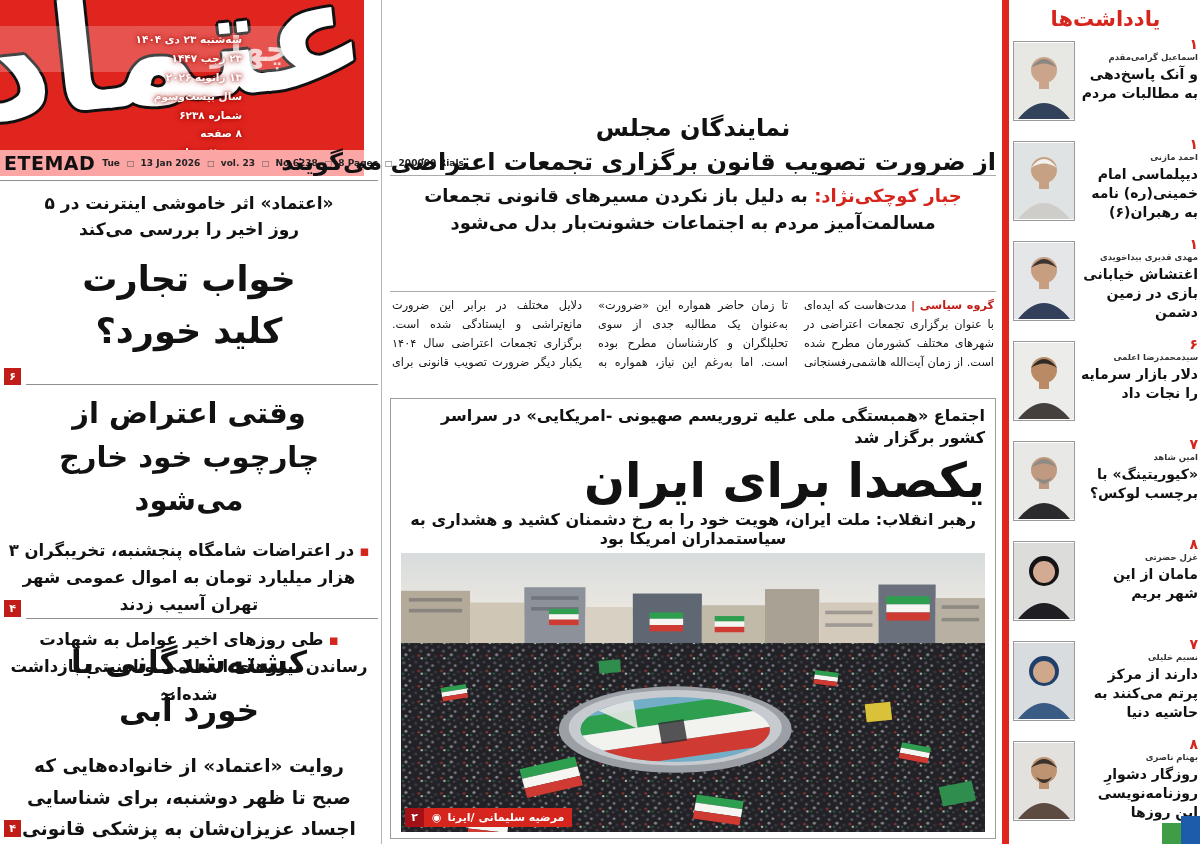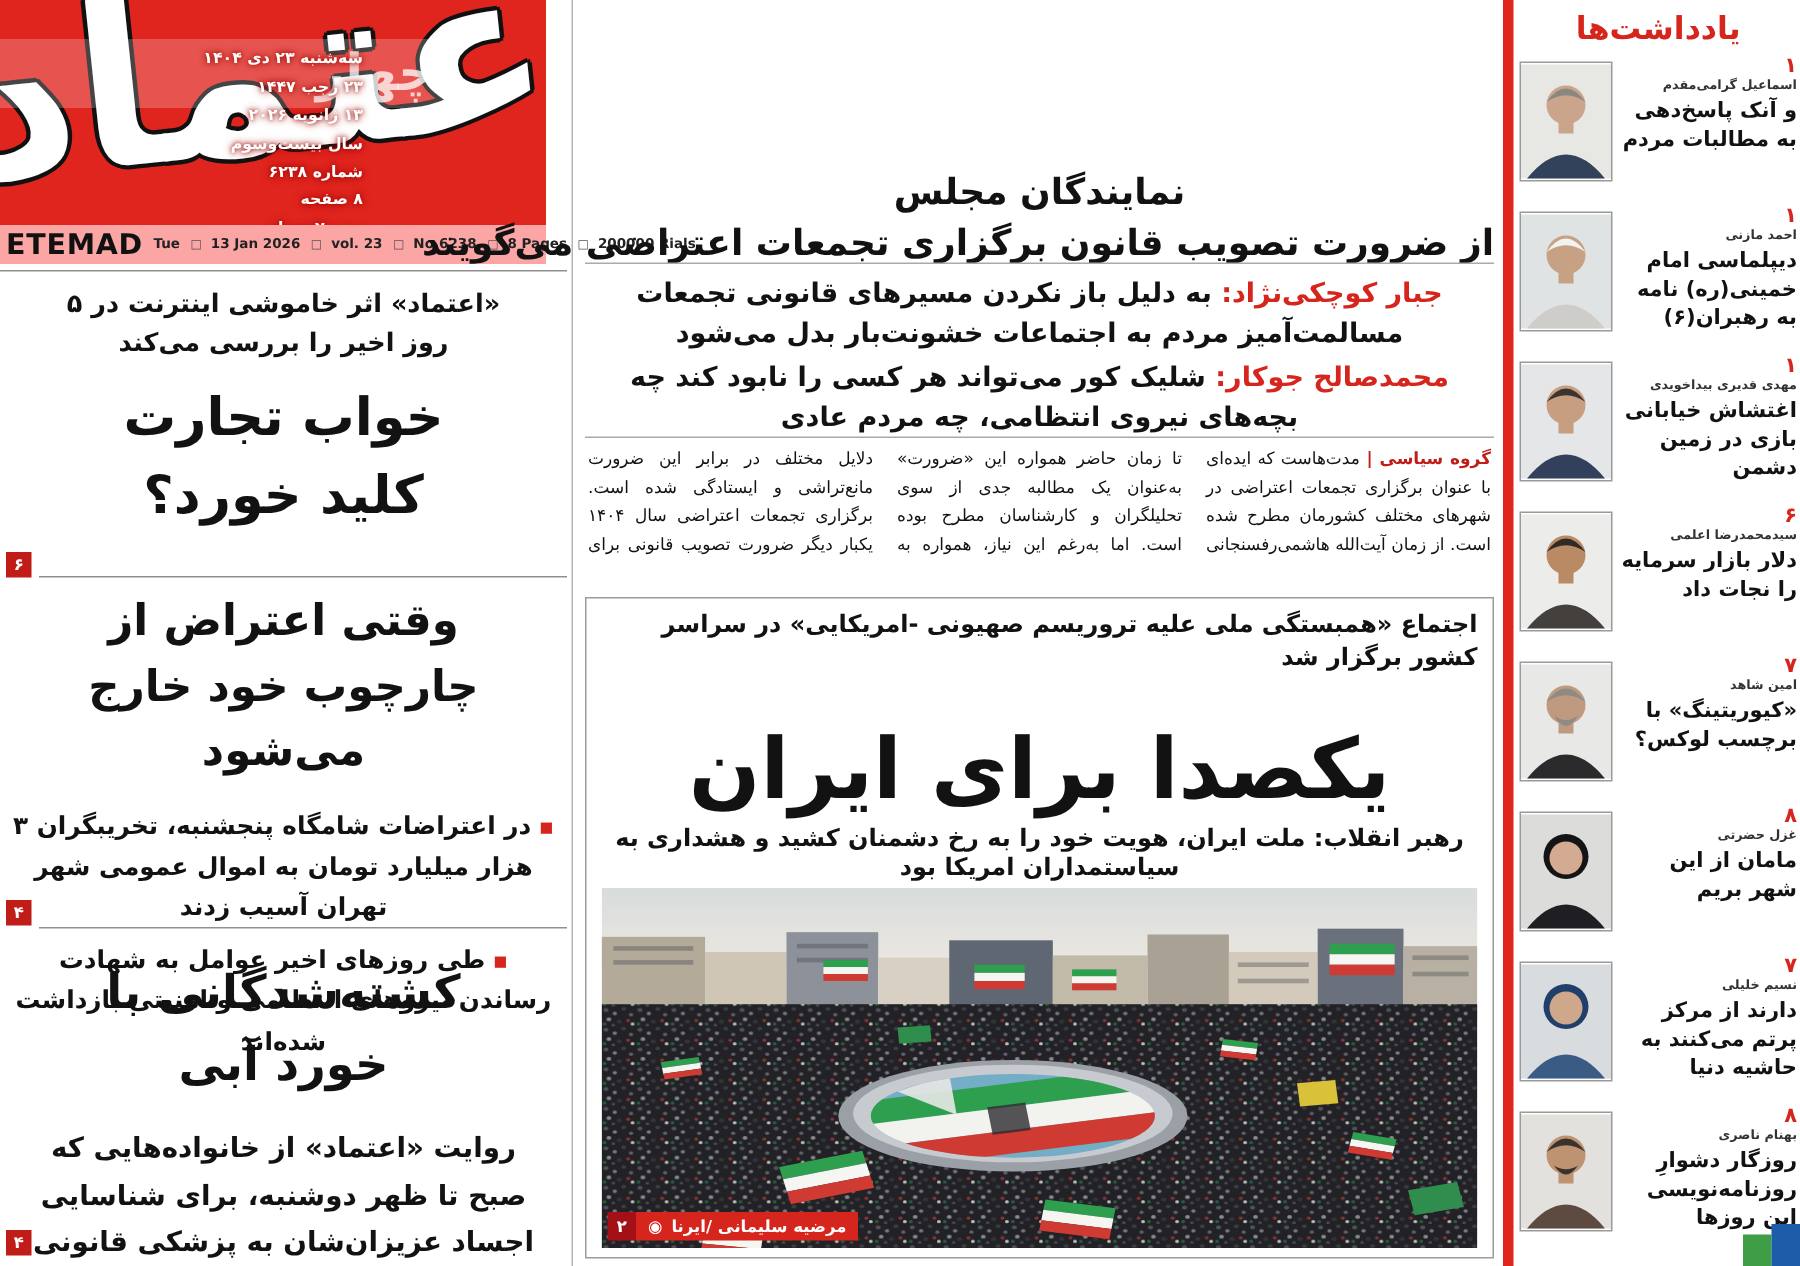--- a/index.html
+++ b/index.html
@@ -48,21 +48,21 @@
   .q-name{color:#d6251d;}
   .lead-body{position:absolute;left:392px;top:297px;width:602px;height:94px;direction:rtl;
              column-count:3;column-gap:16px;font-size:11.3px;line-height:1.68;text-align:justify;
              overflow:hidden;}
   .byline{color:#c01d18;font-weight:bold;}
 
   
   .feature{position:absolute;left:390px;top:398px;width:606px;height:441px;border:1px solid #9c9c9c;
            box-sizing:border-box;padding:6px 10px;display:flex;flex-direction:column;direction:rtl;}
   .f-kicker{font-size:16px;font-weight:bold;text-align:right;line-height:1.4;}
-  .f-head{font-size:56px;font-weight:bold;text-align:center;line-height:1.25;white-space:nowrap;margin-top:29px;}
+  .f-head{font-size:48px;font-weight:bold;text-align:right;line-height:1.25;white-space:nowrap;}
   .f-deck{font-size:16px;font-weight:bold;text-align:center;margin-bottom:5px;}
   .photo{position:relative;flex:1;overflow:hidden;direction:ltr;}
   .photo svg{display:block;width:100%;height:100%;}
   .caption{position:absolute;left:4px;bottom:5px;display:flex;align-items:stretch;height:19px;}
   .cap-num{background:#a31015;color:#fff;width:19px;display:flex;align-items:center;justify-content:center;
            font-size:11px;font-weight:bold;}
   .cap-text{background:#d6251d;color:#fff;font-size:11px;font-weight:bold;display:flex;align-items:center;
             gap:6px;padding:0 8px;direction:rtl;}
   .camera-glyph{font-size:11px;line-height:1;}
 
@@ -143,21 +143,20 @@
     <div class="la-deck" style="max-width:352px;margin:16px auto 0;">روایت «اعتماد» از خانواده‌هایی که صبح تا ظهر دوشنبه، برای شناسایی اجساد عزیزان‌شان به پزشکی قانونی کهریزک آمدند</div>
   </div>
   <div class="badge" style="top:820px;">۴</div>
 
   <div class="lead-deck" style="top:103px;">نمایندگان مجلس</div>
   <div class="lead-deck" style="top:137px;">از ضرورت تصویب قانون برگزاری تجمعات اعتراضی می‌گویند</div>
   <div class="hrule" style="left:390px;top:175px;width:606px;background:#aaa;"></div>
 
   <div class="quotes">
     <p style="margin:0 0 2px;"><span class="q-name">جبار کوچکی‌نژاد:</span><span> به دلیل باز نکردن مسیرهای قانونی تجمعات مسالمت‌آمیز مردم به اجتماعات خشونت‌بار بدل می‌شود</span></p>
-    <p style="margin:0;"><span class="q-name">محمدصالح جوکار:</span><span> شلیک کور می‌تواند هر کسی را نابود کند چه بچه‌های نیروی انتظامی، چه مردم عادی</span></p>
   </div>
   <div class="hrule" style="left:390px;top:291px;width:606px;background:#aaa;"></div>
 
   <div class="lead-body">
     <span class="byline">گروه سیاسی | </span><span>مدت‌هاست که ایده‌ای با عنوان برگزاری تجمعات اعتراضی در شهرهای مختلف کشورمان مطرح شده است. از زمان آیت‌الله هاشمی‌رفسنجانی تا زمان حاضر همواره این «ضرورت» به‌عنوان یک مطالبه جدی از سوی تحلیلگران و کارشناسان مطرح بوده است. اما به‌رغم این نیاز، همواره به دلایل مختلف در برابر این ضرورت مانع‌تراشی و ایستادگی شده است. برگزاری تجمعات اعتراضی سال ۱۴۰۴ یکبار دیگر ضرورت تصویب قانونی برای برگزاری تجمعات قانونی ایرانیان را به سطح ناخودآگاه جمعی جامعه کشاند. قانونی که برای احزاب، گروه‌ها، طیف‌ها و دسته‌جات مختلف این فضا را فراهم کند تا در یک محیط حفاظت شده و قانونی، تجمعات اعتراضی خود را برگزار کرده و تبعات و مسوولیت‌های آن را نیز پذیرا باشند. </span>
   </div>
 
   <div class="feature">
     <div class="f-kicker">اجتماع «همبستگی ملی علیه تروریسم صهیونی -امریکایی» در سراسر کشور برگزار شد</div>
     <div class="f-head">یکصدا برای ایران</div>

